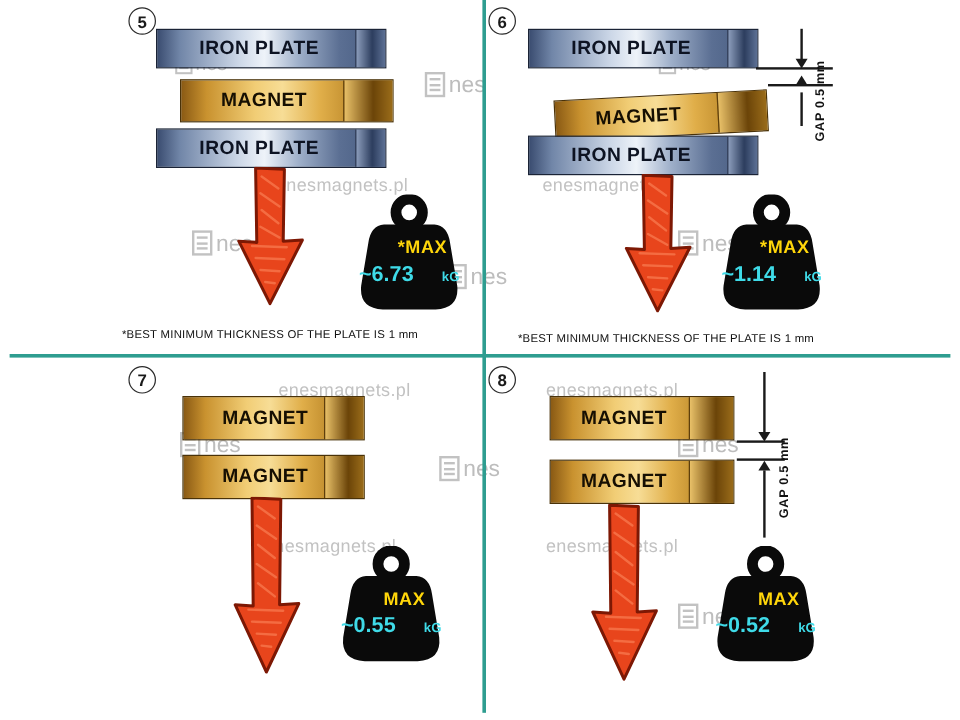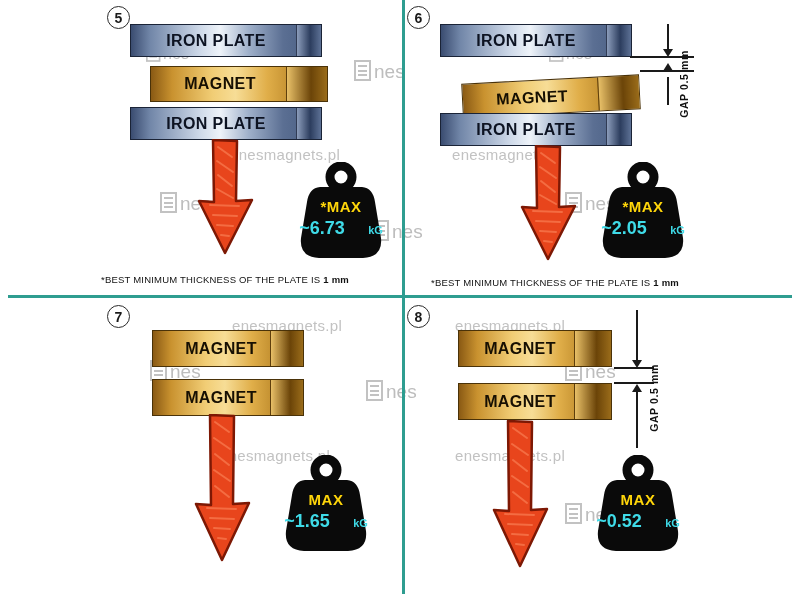--- a/index.html
+++ b/index.html
@@ -38,36 +38,36 @@
   .slab.iron .cap { background:linear-gradient(90deg,#8c9dbb 0%,#2c3d5e 55%,#5d7195 100%); }
   .slab.magnet { background:linear-gradient(90deg,#8a5a14 0%,#c9922f 12%,#f1cd75 35%,#f7dd96 48%,#e0ae49 66%,#b07c20 88%,#9a6c1a 100%); border-color:#4a3208; color:#160f02; }
   .slab.magnet .cap { background:linear-gradient(90deg,#e8c068 0%,#6b4408 60%,#9a6c1a 100%); border-left-color:rgba(55,34,4,.6); }
   .slab-label { position:relative; z-index:1; }
 
   .arrow { position:absolute; z-index:2; }
 
   
   .weight { position:absolute; width:88px; height:100px; z-index:3; }
   .weight svg { position:absolute; left:0; top:0; }
-  .weight .weight-max { position:absolute; top:36px; left:0; width:100%; text-align:center; color:#ffd60a; font-weight:700; font-size:15px; letter-spacing:.5px; }
+  .weight .weight-max { position:absolute; top:36px; left:11px; width:100%; text-align:center; color:#ffd60a; font-weight:700; font-size:15px; letter-spacing:.5px; }
   .weight .weight-value { position:absolute; top:56px; left:0; width:100%; text-align:center; color:#3fdbe8; font-weight:700; }
   .weight .weight-value .val { font-size:18px; }
   .weight .weight-value .unit { font-size:11px;padding-left:19px; }
 
   
   .dim-line { position:absolute; background:#1a1a1a; z-index:2; }
   .tri { position:absolute; width:0; height:0; z-index:2; }
   .tri.down { border-left:5px solid transparent; border-right:5px solid transparent; border-top:8px solid #1a1a1a; }
   .tri.up { border-left:5px solid transparent; border-right:5px solid transparent; border-bottom:8px solid #1a1a1a; }
   .gap-label-box { position:absolute; display:flex; align-items:center; justify-content:center; z-index:2; }
   .gap-label-box > span { transform:rotate(-90deg); white-space:nowrap; font-size:10.5px; font-weight:700; color:#111; letter-spacing:.6px; }
 
   
   .note { position:absolute; text-align:center; font-size:9.5px; color:#111; z-index:3; letter-spacing:.2px; }
-  .note .bold { font-weight:700; margin-left:3px; }
+  .note .bold { font-weight:400; margin-left:3px; }
 </style>
 </head>
 <body>
 
 <div class="canvas">
 
   <div class="divider v"></div>
   <div class="divider h"></div>
 
   <div class="wm-url" style="left:230px;top:146px">enesmagnets.pl</div>
@@ -227,21 +227,21 @@
         <path d="M30 8 L44 18 M29 22 L45 33 M30 36 L44 47 M29 50 L45 59 M22 66 L51 67 M25 76 L49 77 M29 86 L45 87 M33 96 L41 97" stroke="#ff9468" stroke-width="2" opacity=".5" fill="none" stroke-linecap="round"></path>
       </svg>
     </div>
 
     <div class="weight" style="left:599px;top:162px">
       <svg width="88" height="100" viewBox="0 0 88 100">
         <circle cx="44" cy="15" r="11" fill="none" stroke="#0a0a0a" stroke-width="9"></circle>
         <path d="M23 25 H65 Q76 26 78 40 L84 76 Q86 95 66 96 H22 Q2 95 4 76 L10 40 Q12 26 23 25 Z" fill="#0a0a0a"></path>
       </svg>
       <div class="weight-max">*MAX</div>
-      <div class="weight-value"><span class="val">~2.05</span> <span class="unit">kG</span></div>
+      <div class="weight-value"><span class="val">~1.14</span> <span class="unit">kG</span></div>
     </div>
 
     <div class="note" style="left:415px;top:277px;width:280px">
       <span>*BEST MINIMUM THICKNESS OF THE PLATE IS</span><span class="bold">1 mm</span>
     </div>
   </section>
 
   <section class="panel">
     <div class="num" style="left:107px;top:305px">7</div>
 
@@ -260,21 +260,21 @@
         <path d="M30 8 L44 18 M29 24 L45 35 M30 40 L44 51 M29 56 L45 67 M30 72 L44 83 M22 94 L51 95 M25 104 L49 105 M29 114 L45 115 M33 124 L41 125" stroke="#ff9468" stroke-width="2" opacity=".5" fill="none" stroke-linecap="round"></path>
       </svg>
     </div>
 
     <div class="weight" style="left:282px;top:455px">
       <svg width="88" height="100" viewBox="0 0 88 100">
         <circle cx="44" cy="15" r="11" fill="none" stroke="#0a0a0a" stroke-width="9"></circle>
         <path d="M23 25 H65 Q76 26 78 40 L84 76 Q86 95 66 96 H22 Q2 95 4 76 L10 40 Q12 26 23 25 Z" fill="#0a0a0a"></path>
       </svg>
       <div class="weight-max">MAX</div>
-      <div class="weight-value"><span class="val">~1.65</span> <span class="unit">kG</span></div>
+      <div class="weight-value"><span class="val">~0.55</span> <span class="unit">kG</span></div>
     </div>
   </section>
 
   <section class="panel">
     <div class="num" style="left:407px;top:305px">8</div>
 
     <div class="slab magnet" style="left:458px;top:330px;width:154px;height:37px;padding-right:30px">
       <span class="cap" style="width:36px"></span>
       <span class="slab-label">MAGNET</span>
     </div>

